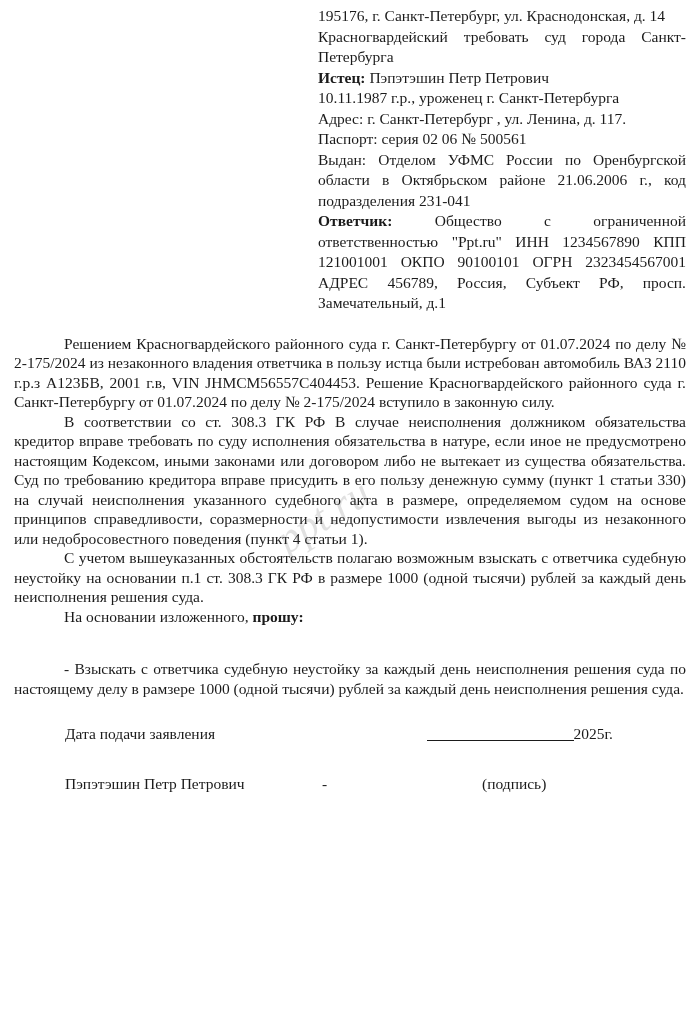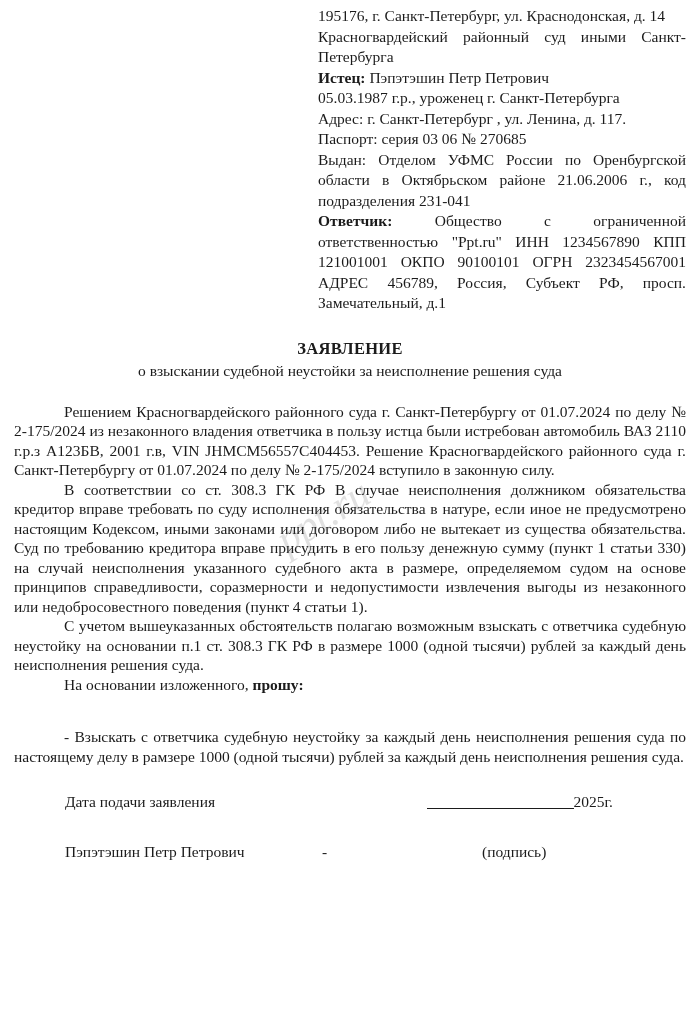--- a/index.html
+++ b/index.html
@@ -83,35 +83,31 @@
 </style>
 </head>
 <body>
 
 <div class="page">
 
   <div class="watermark">ppt.ru</div>
 
   <div class="header-block">
     <p class="hdr-gap-court">195176, г. Санкт-Петербург, ул. Краснодонская, д. 14</p>
-    <p>Красногвардейский районный суд иными Санкт-Петербурга</p>
+    <p>Красногвардейский требовать суд города Санкт-Петербурга</p>
 
     <p class="hdr-gap-plaintiff"><span class="lbl">Истец:</span> <span>Пэпэтэшин Петр Петрович</span></p>
-    <p>05.03.1987 г.р., уроженец г. Санкт-Петербурга</p>
+    <p>10.11.1987 г.р., уроженец г. Санкт-Петербурга</p>
     <p>Адрес: г. Санкт-Петербург , ул. Ленина, д. 117.</p>
-    <p>Паспорт: серия 03 06 № 270685</p>
+    <p>Паспорт: серия 02 06 № 500561</p>
     <p>Выдан: Отделом УФМС России по Оренбургской области в Октябрьском районе 21.06.2006 г., код подразделения 231-041</p>
 
     <p class="hdr-gap-defendant"><span class="lbl">Ответчик:</span> <span>Общество с ограниченной ответственностью "Ppt.ru" ИНН 1234567890 КПП 121001001 ОКПО 90100101 ОГРН 2323454567001 АДРЕС 456789, Россия, Субъект РФ, просп. Замечательный, д.1</span></p>
   </div>
 
-  <div class="title-block">
-    <div class="doc-title">ЗАЯВЛЕНИЕ</div>
-    <div class="doc-subtitle">о взыскании судебной неустойки за неисполнение решения суда</div>
-  </div>
 
   <div class="body-block">
     <p>Решением Красногвардейского районного суда г. Санкт-Петербургу от 01.07.2024 по делу № 2-175/2024 из незаконного владения ответчика в пользу истца были истребован автомобиль ВАЗ 2110 г.р.з А123БВ, 2001 г.в, VIN JHMCM56557C404453. Решение Красногвардейского районного суда г. Санкт-Петербургу от 01.07.2024 по делу № 2-175/2024 вступило в законную силу.</p>
     <p>В соответствии со ст. 308.3 ГК РФ В случае неисполнения должником обязательства кредитор вправе требовать по суду исполнения обязательства в натуре, если иное не предусмотрено настоящим Кодексом, иными законами или договором либо не вытекает из существа обязательства. Суд по требованию кредитора вправе присудить в его пользу денежную сумму (пункт 1 статьи 330) на случай неисполнения указанного судебного акта в размере, определяемом судом на основе принципов справедливости, соразмерности и недопустимости извлечения выгоды из незаконного или недобросовестного поведения (пункт 4 статьи 1).</p>
     <p>С учетом вышеуказанных обстоятельств полагаю возможным взыскать с ответчика судебную неустойку на основании п.1 ст. 308.3 ГК РФ в размере 1000 (одной тысячи) рублей за каждый день неисполнения решения суда.</p>
     <p><span>На основании изложенного, </span><span class="lbl">прошу:</span></p>
     <p class="request">- Взыскать с ответчика судебную неустойку за каждый день неисполнения решения суда по настоящему делу в рамзере 1000 (одной тысячи) рублей за каждый день неисполнения решения суда.</p>
   </div>
 
   <div class="footer-date">

